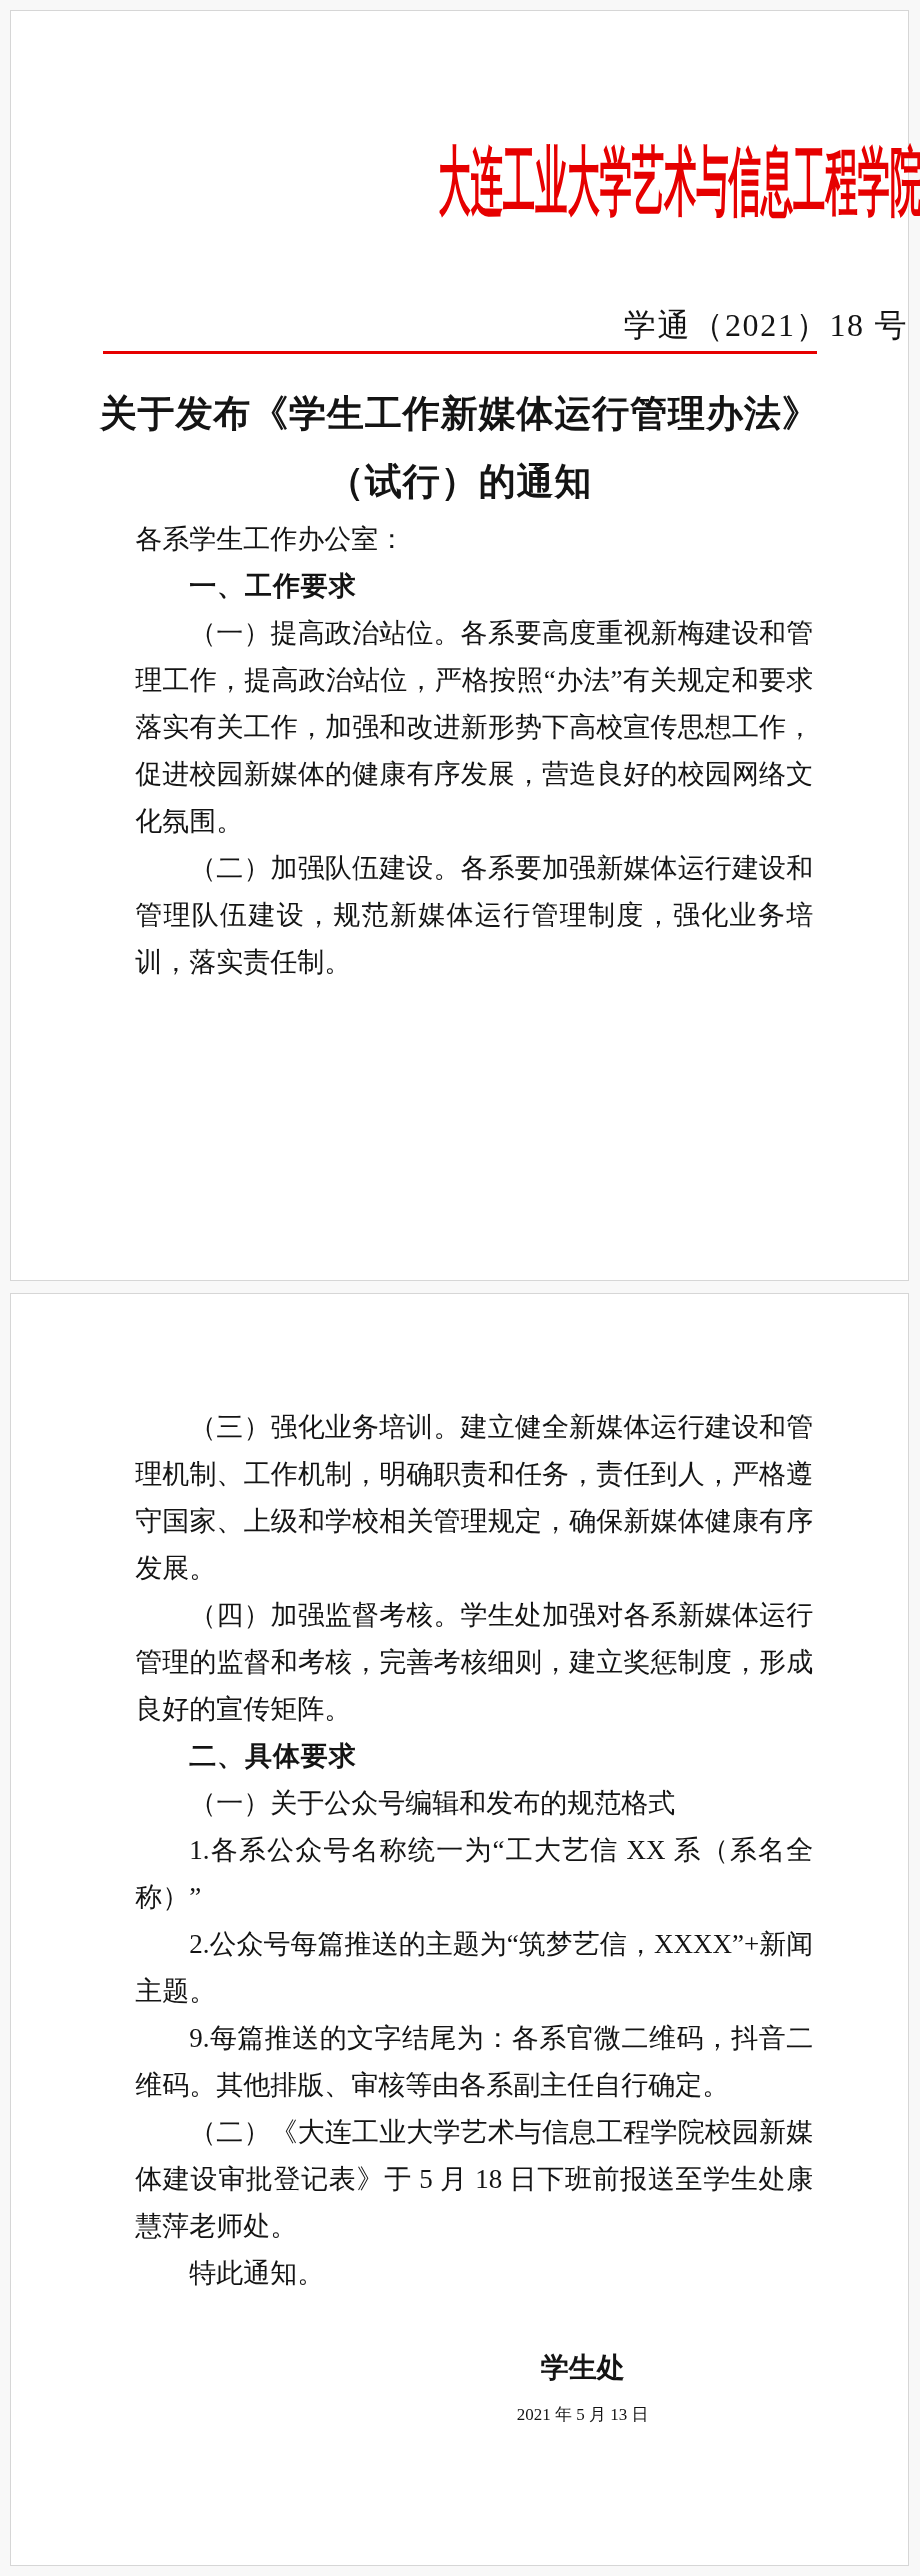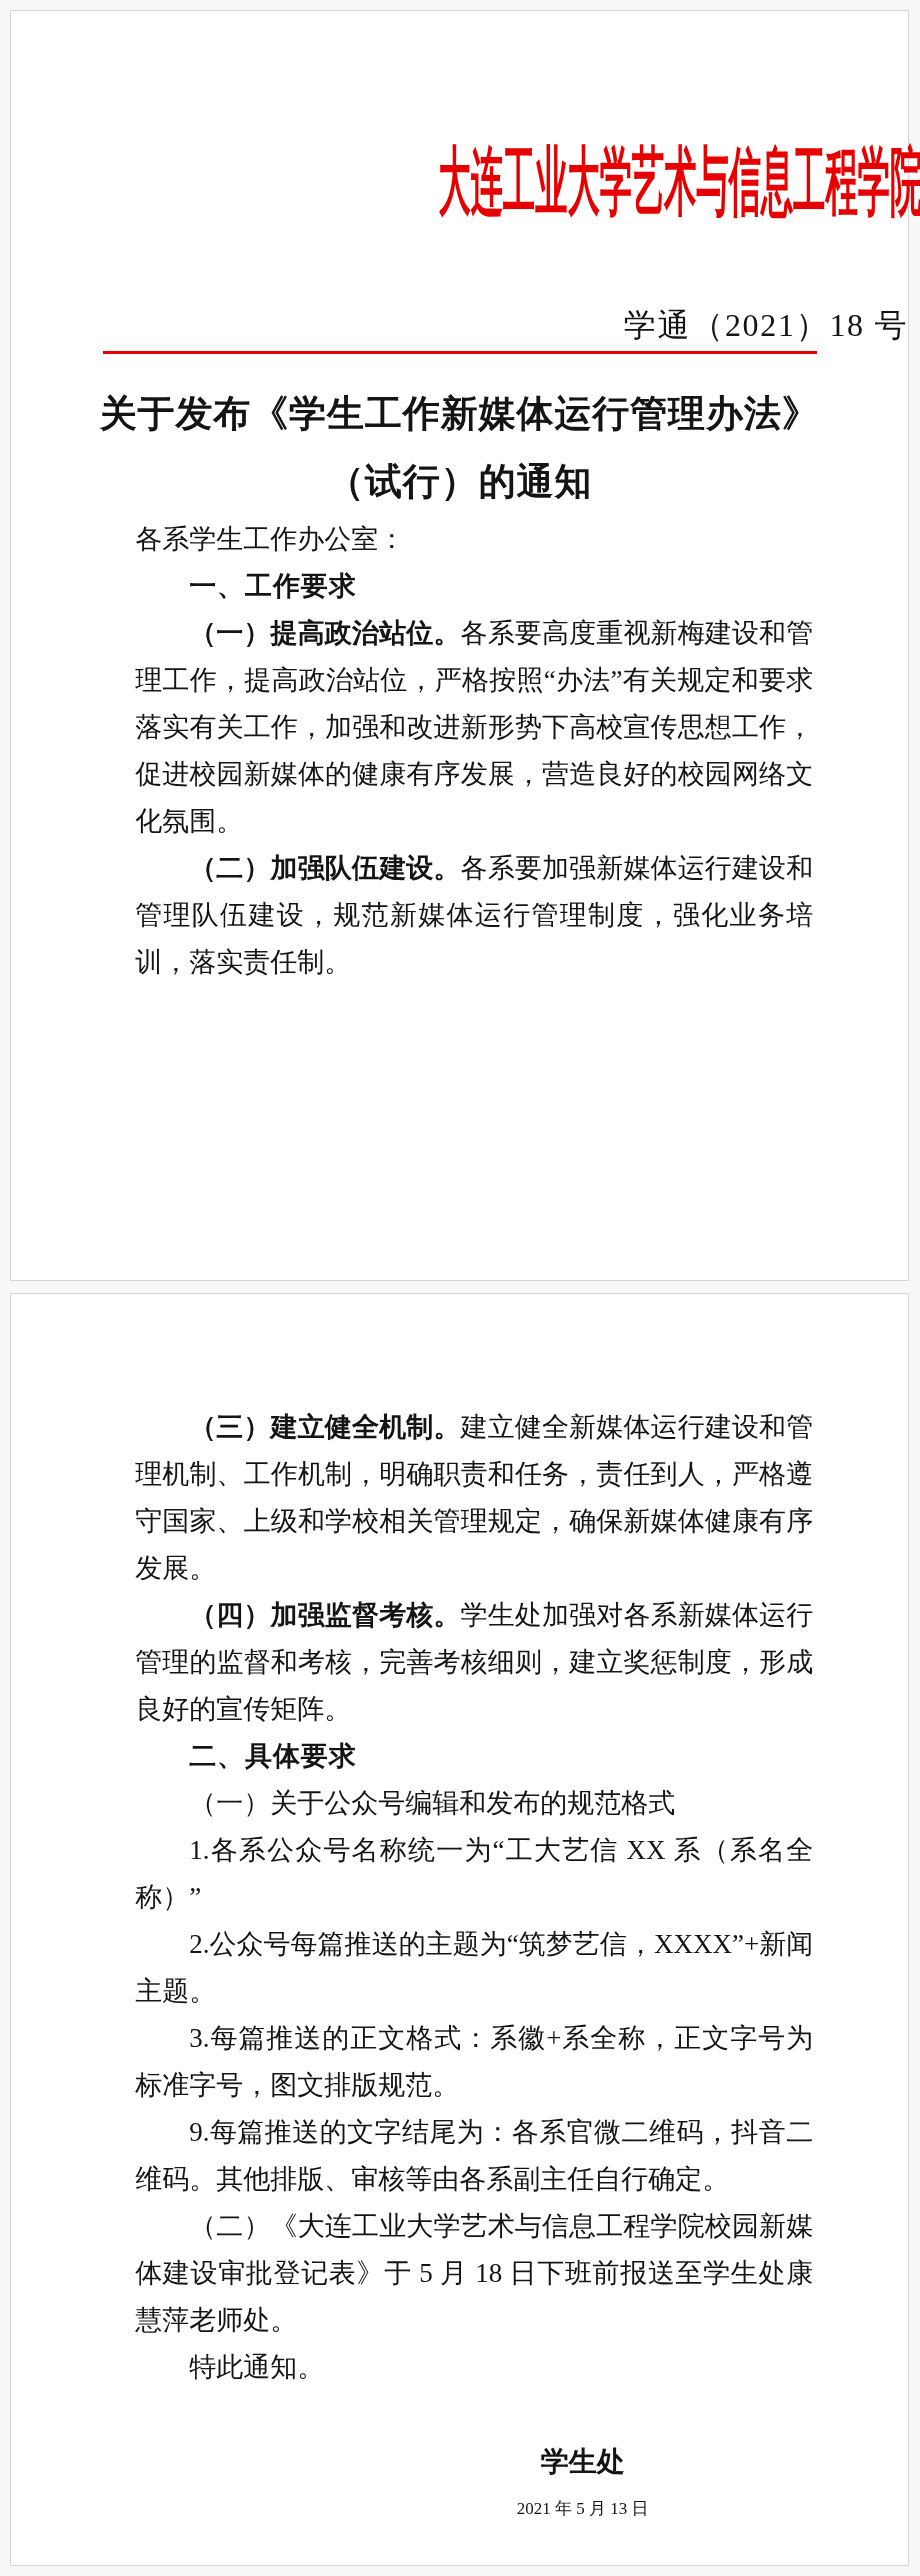--- a/index.html
+++ b/index.html
@@ -83,21 +83,21 @@
   .page-2 .content { margin-top: 110px; }
   .content p { margin: 0; text-indent: 2em; }
   .content p.no-indent { text-indent: 0; }
   .heading {
     font-family: "Liberation Sans", "DejaVu Sans", sans-serif;
     font-weight: bold;
     letter-spacing: 0.9px;
   }
   .lead {
     font-family: "Liberation Sans", "DejaVu Sans", sans-serif;
-    font-weight: bold;
+    font-weight: normal;
   }
   .spacer-line { height: 47px; }
 
   
   .sign-block {
     width: 239px;
     margin-left: 328px;
     text-align: center;
   }
   .sign-block .signer {
@@ -139,33 +139,32 @@
       <p><span class="lead">（一）提高政治站位。</span><span>各系要高度重视新梅建设和管理工作，提高政治站位，严格按照“办法”有关规定和要求落实有关工作，加强和改进新形势下高校宣传思想工作，促进校园新媒体的健康有序发展，营造良好的校园网络文化氛围。</span></p>
 
       <p><span class="lead">（二）加强队伍建设。</span><span>各系要加强新媒体运行建设和管理队伍建设，规范新媒体运行管理制度，强化业务培训，落实责任制。</span></p>
     </div>
   </div>
 
   <div class="page page-2">
 
     <div class="content">
 
-      <p><span class="lead">（三）建立健全机制。</span><span>建立健全新媒体运行建设和管理机制、工作机制，明确职责和任务，责任到人，严格遵守国家、上级和学校相关管理规定，确保新媒体健康有序发展。</span></p>
+      <p><span class="lead">（三）强化业务培训。</span><span>建立健全新媒体运行建设和管理机制、工作机制，明确职责和任务，责任到人，严格遵守国家、上级和学校相关管理规定，确保新媒体健康有序发展。</span></p>
 
       <p><span class="lead">（四）加强监督考核。</span><span>学生处加强对各系新媒体运行管理的监督和考核，完善考核细则，建立奖惩制度，形成良好的宣传矩阵。</span></p>
 
       <p class="heading">二、具体要求</p>
 
       <p>（一）关于公众号编辑和发布的规范格式</p>
 
       <p>1.各系公众号名称统一为“工大艺信 XX 系（系名全称）”</p>
 
       <p>2.公众号每篇推送的主题为“筑梦艺信，XXXX”+新闻主题。</p>
 
-      <p>3.每篇推送的正文格式：系徽+系全称，正文字号为标准字号，图文排版规范。</p>
 
       <p>9.每篇推送的文字结尾为：各系官微二维码，抖音二维码。其他排版、审核等由各系副主任自行确定。</p>
 
       <p>（二）《大连工业大学艺术与信息工程学院校园新媒体建设审批登记表》于 5 月 18 日下班前报送至学生处康慧萍老师处。</p>
 
       <p>特此通知。</p>
 
       <div class="spacer-line"></div>
 
       <div class="sign-block">

